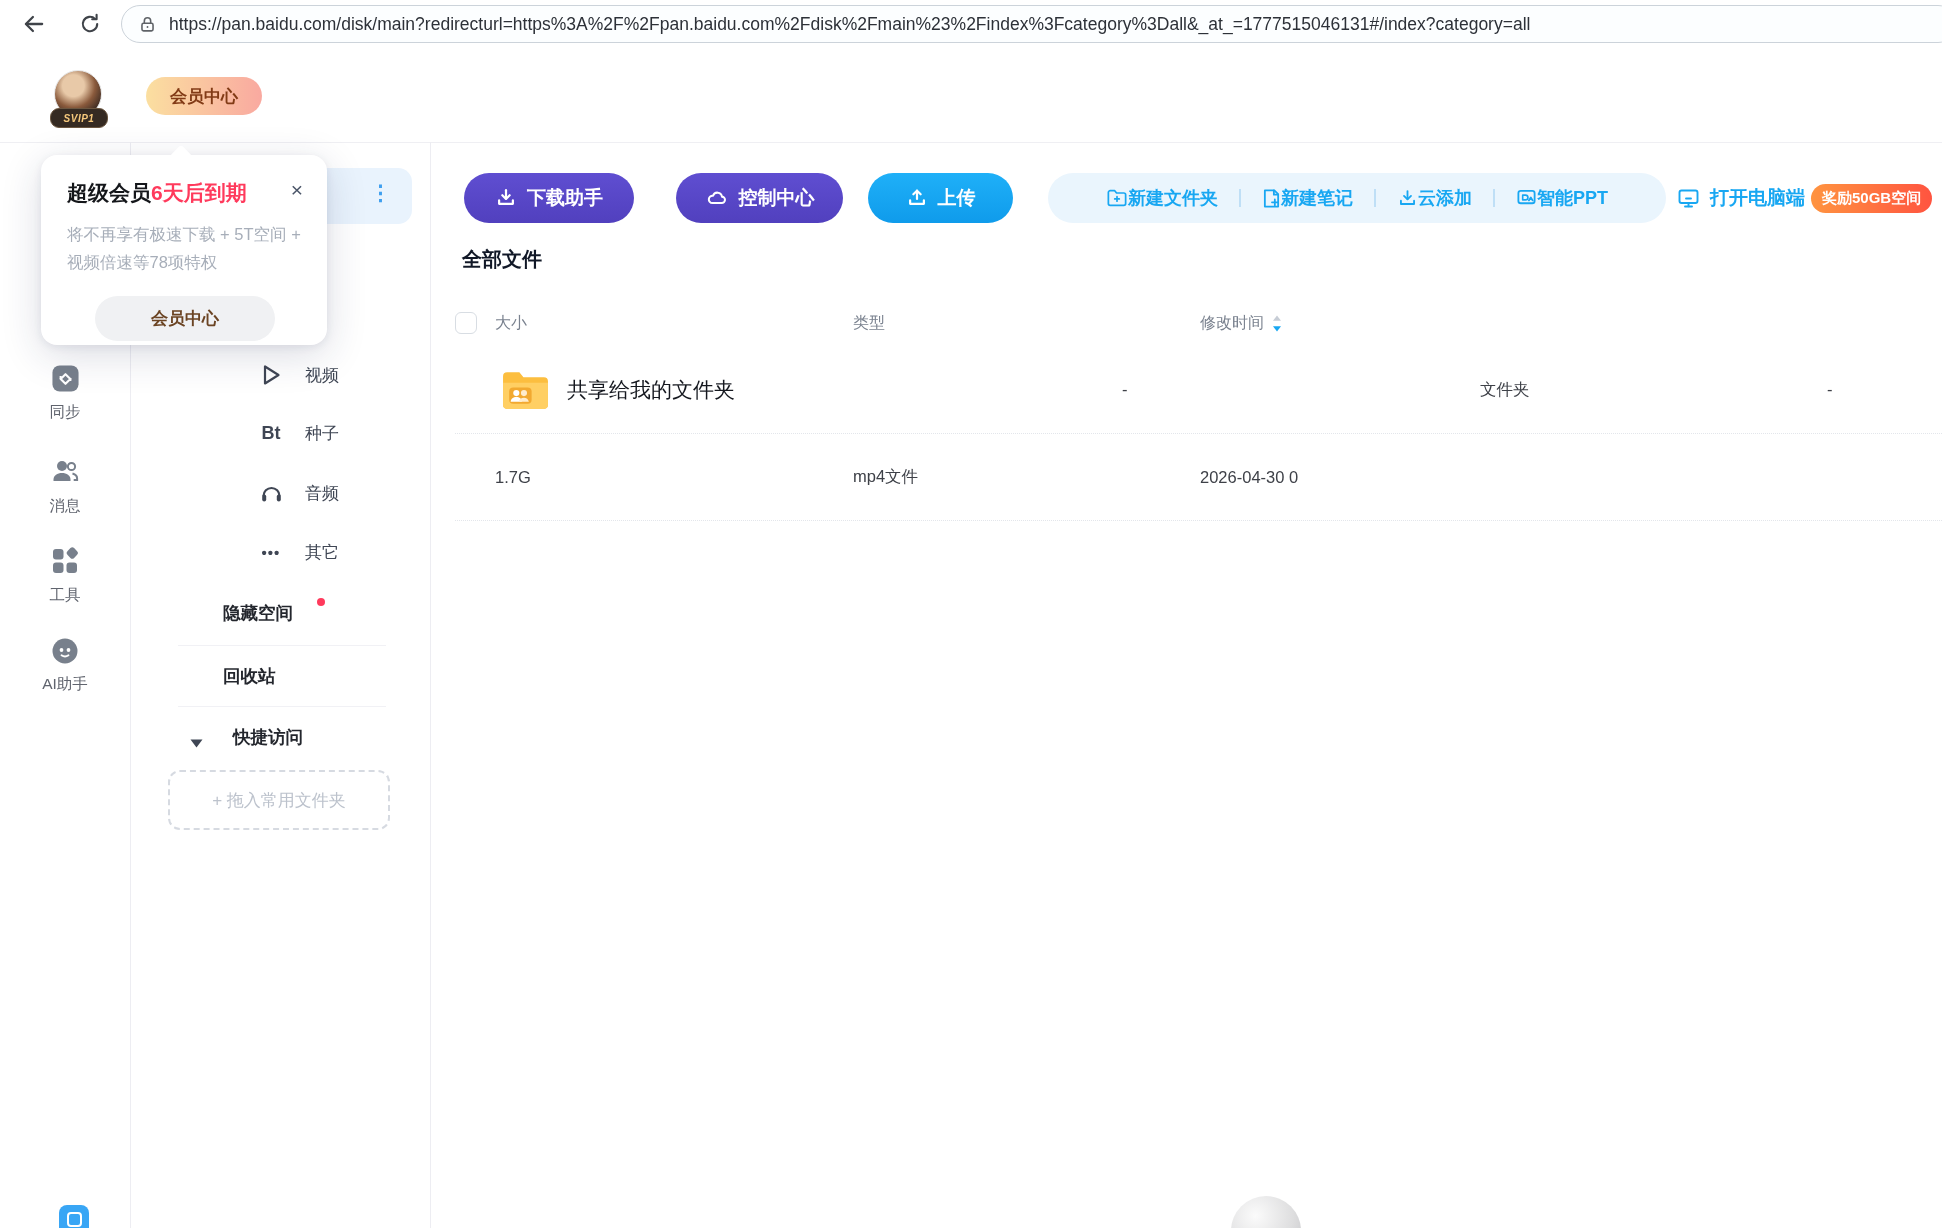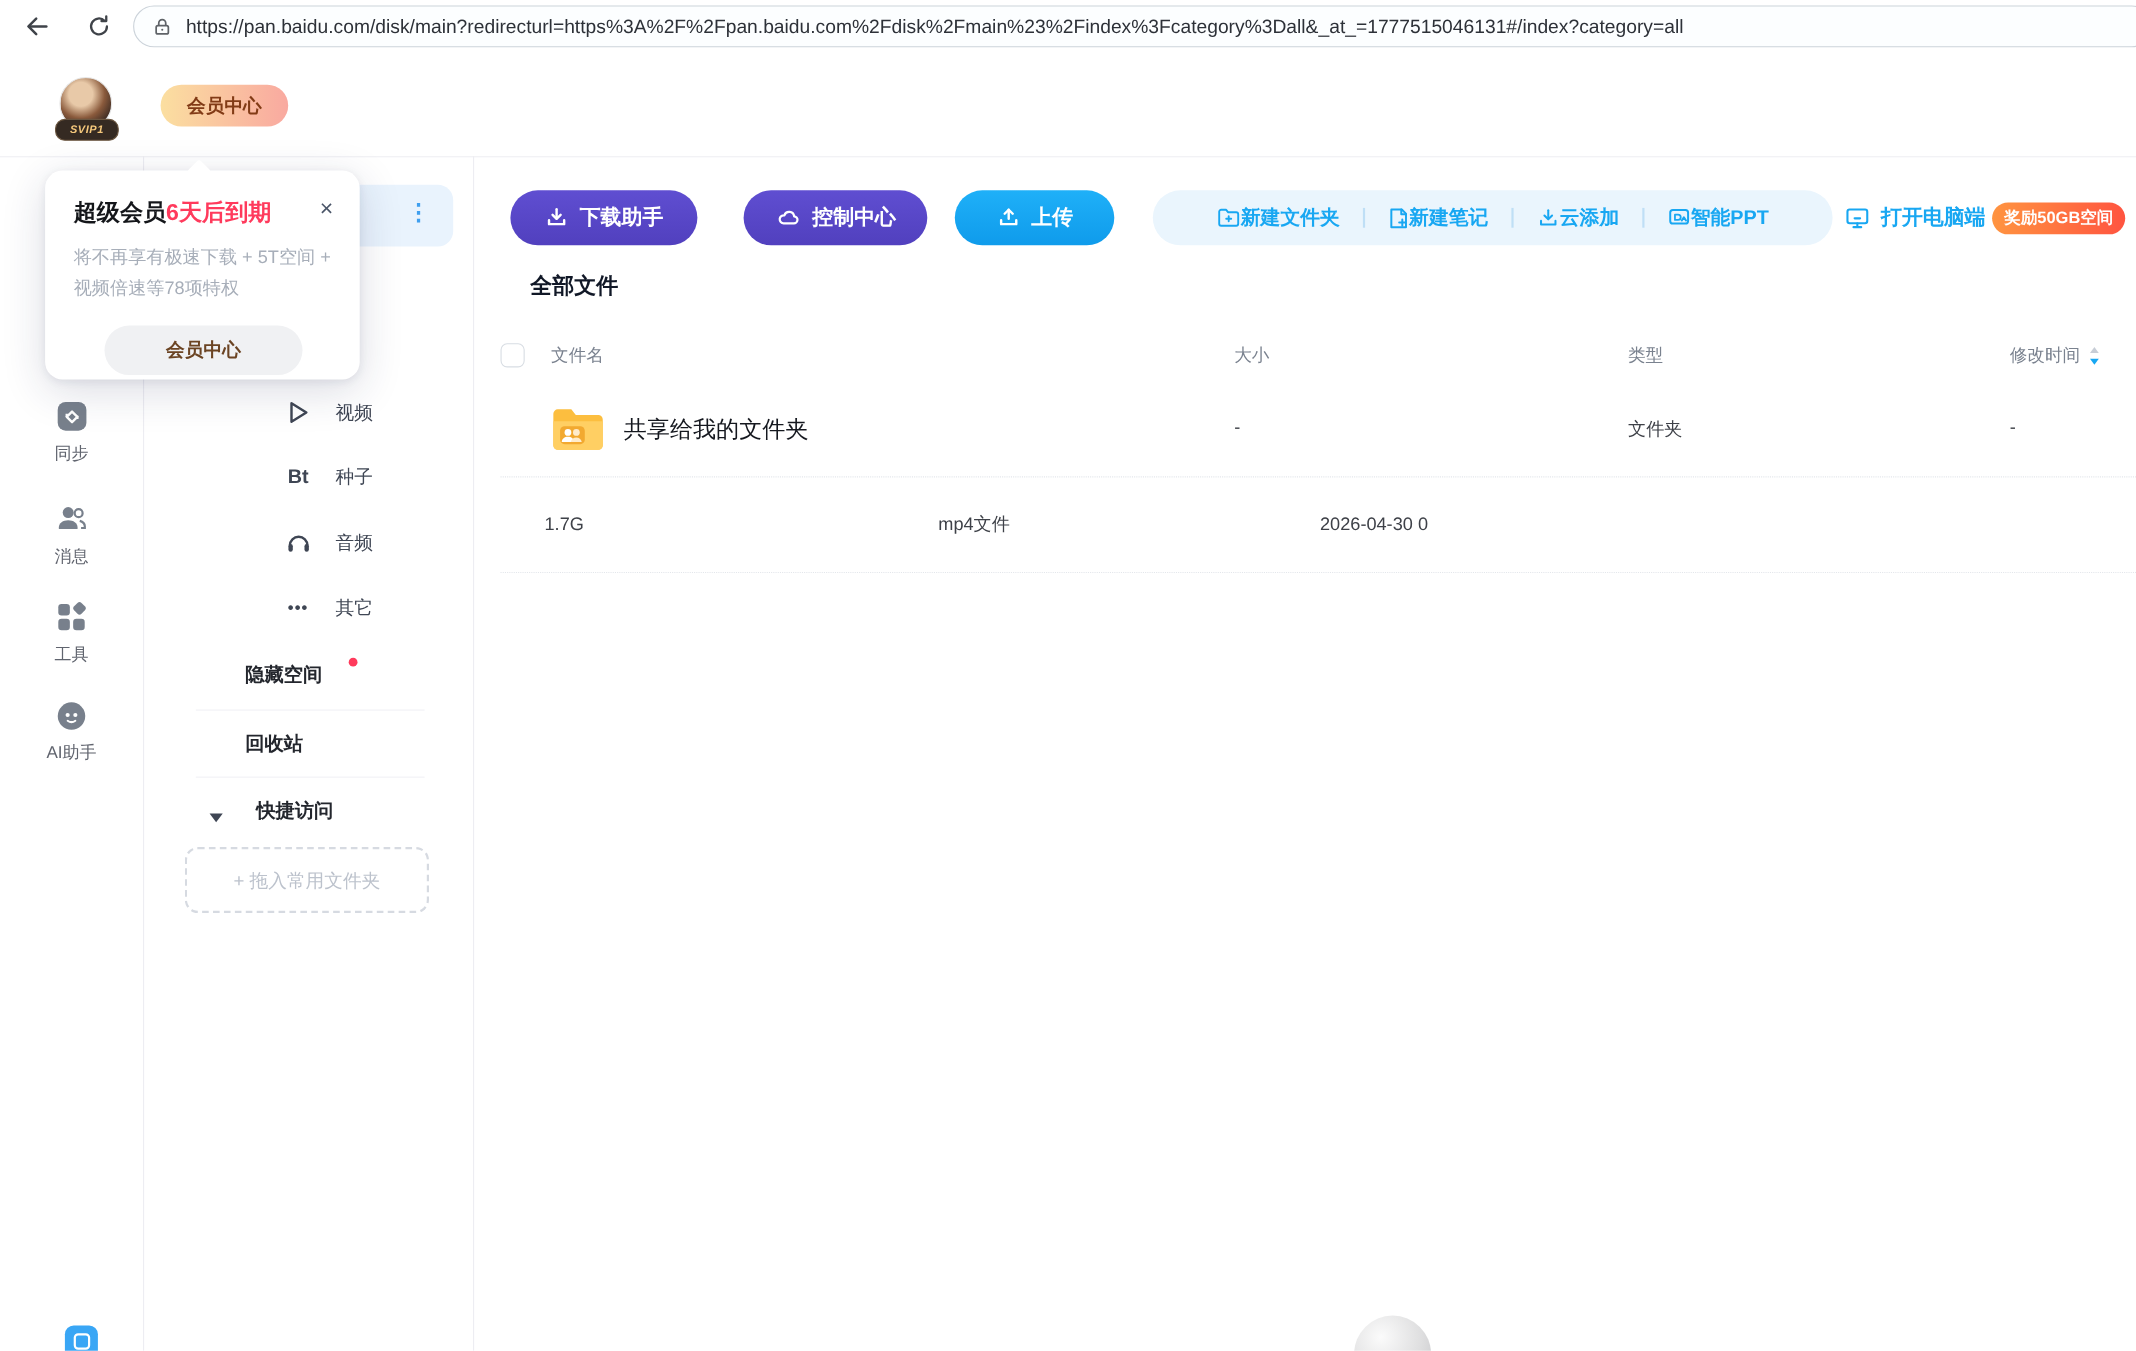--- a/index.html
+++ b/index.html
@@ -86,21 +86,21 @@
   .group-pill { margin-left:35px; width:618px; height:50px; border-radius:25px; background:#eaf5fd;
     display:flex; align-items:center; justify-content:center; }
   .group-item { display:flex; align-items:center; gap:0; font-size:18px; font-weight:700; color:#18a7f2; cursor:pointer; }
   .group-sep { width:2px; height:18px; background:#bfdff6; margin:0 21px; }
   .open-desktop { margin-left:10px; display:flex; align-items:center; gap:9px; font-size:19px; font-weight:700; color:#18a7f2; cursor:pointer; }
   .reward-badge { margin-left:6px; height:29px; padding:0 11px; border-radius:15px;
     background:linear-gradient(90deg,#ff9440,#ff5440); color:#fff; font-size:15px; font-weight:700;
     display:flex; align-items:center; white-space:nowrap; cursor:pointer; }
 
   
-  .section-title { position:absolute; left:482px; top:246px; font-size:20px; font-weight:700; color:#111827; }
+  .section-title { position:absolute; left:462px; top:246px; font-size:20px; font-weight:700; color:#111827; }
   .ftable { position:absolute; left:455px; top:300px; width:1487px; }
   .frow { display:flex; align-items:center; }
   .col-check { width:40px; }
   .col-name { width:627px; padding-left:6px; display:flex; align-items:center; }
   .col-size { width:358px; }
   .col-type { width:347px; }
   .col-time { width:115px; white-space:nowrap; overflow:hidden; display:flex; align-items:center; gap:7px; }
   .thead { height:46px; }
   .th { font-size:16px; color:#7a828f; }
   .checkbox { width:22px; height:22px; border:1.6px solid #d8dde3; border-radius:6px; background:#fff; cursor:pointer; }
@@ -357,23 +357,20 @@
 </div>
 
 <div class="section-title">全部文件</div>
 
 <div class="ftable">
 
   <div class="frow thead">
     <div class="col-check">
         <div class="checkbox"></div>
       </div>
-    <div class="col-name">
-        <span class="th">文件名</span>
-      </div>
     <div class="col-size"><span class="th">大小</span></div>
     <div class="col-type"><span class="th">类型</span></div>
     <div class="col-time">
       <span class="th">修改时间</span>
       <span>
         <svg width="12" height="19" viewBox="0 0 12 19">
             <path d="M6 1.5 10 6.8H2z" fill="#c7cdd6"></path>
             <path d="M6 17.5 2 12.2h8z" fill="#18a7f2"></path>
           </svg>
       </span>

